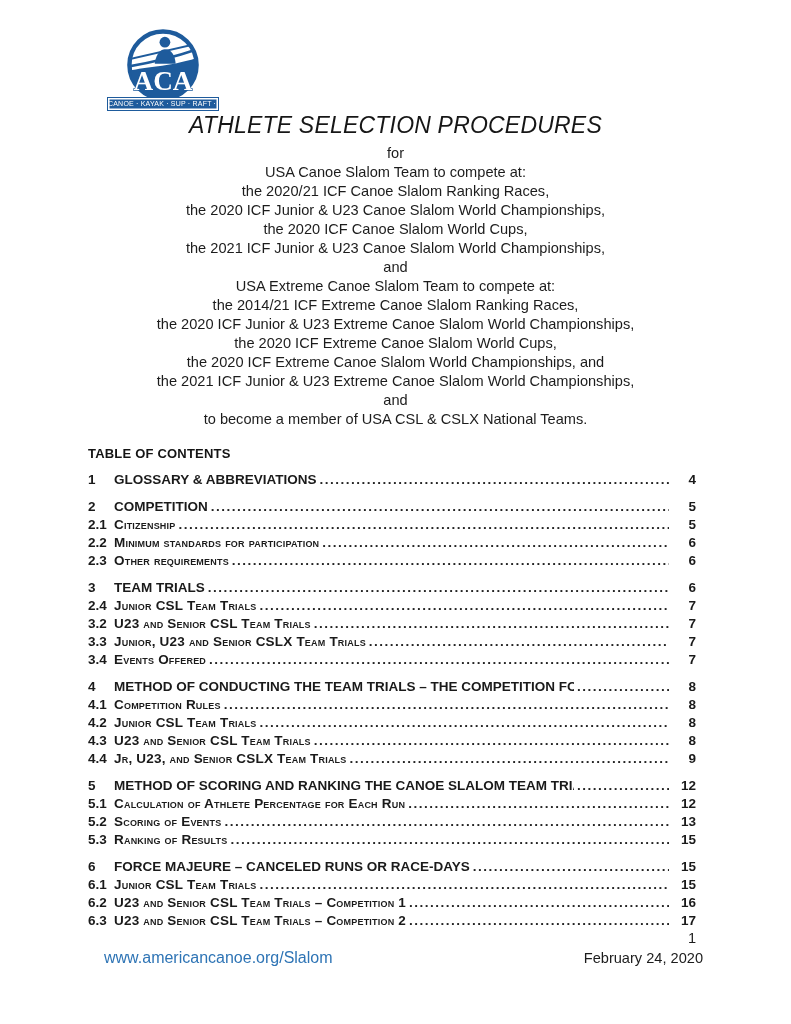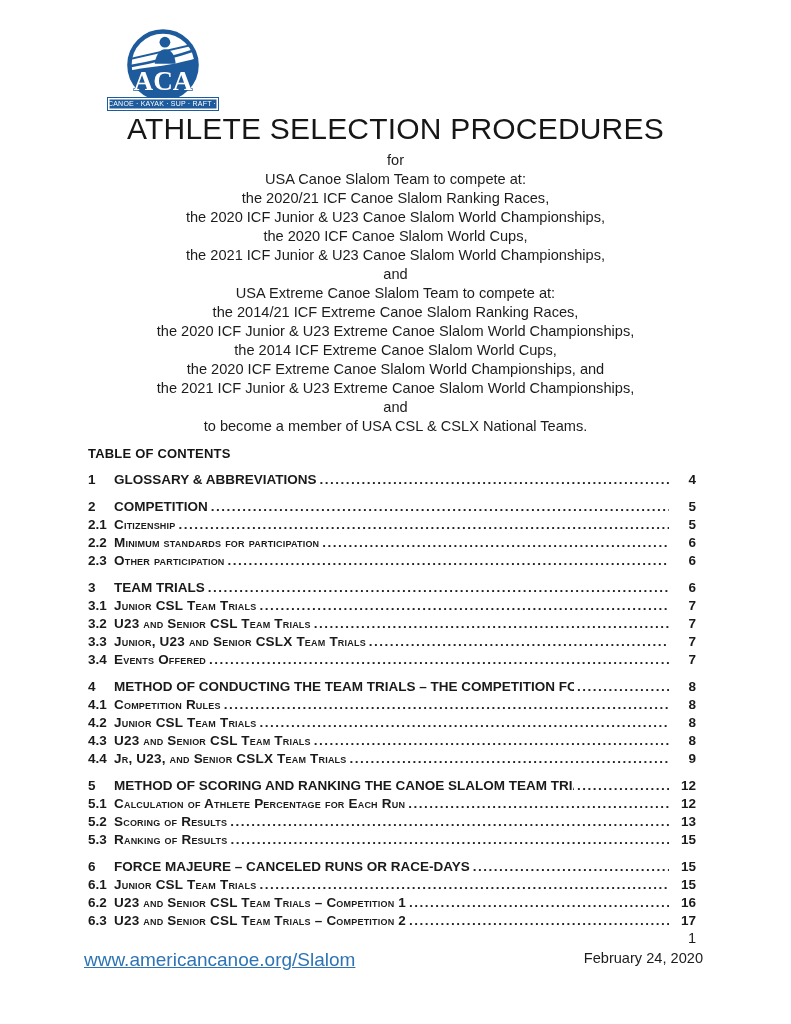--- a/index.html
+++ b/index.html
@@ -27,21 +27,21 @@
     color: #ffffff;
     font-size: 7px;
     line-height: 12px;
     letter-spacing: 0.2px;
     white-space: nowrap;
     overflow: hidden;
   }
 
   
   .title-block { position: absolute; top: 112px; left: 60px; right: 60px; text-align: center; }
-  .doc-title { font-size: 30px; font-weight: 400; letter-spacing: 0.2px; color: #161616; margin-bottom: 5px; }
+  .doc-title { font-size: 23px; font-weight: 400; letter-spacing: 0.2px; color: #161616; margin-bottom: 5px; font-style: italic; }
   .subtitle-line { font-size: 14.6px; line-height: 19px; color: #1c1c1c; }
 
   
   .toc { position: absolute; top: 446px; left: 88px; right: 95px; }
   .toc-heading { font-size: 13px; font-weight: bold; letter-spacing: 0.2px; margin-bottom: 10px; color: #141414; }
   .toc-group { margin-bottom: 9px; }
   .toc-row { display: flex; align-items: baseline; line-height: 18px; font-size: 13.5px; font-weight: bold; color: #1a1a1a; }
   .toc-row .num { flex: 0 0 26px; }
   .toc-row .label { flex: 0 0 auto; max-width: 460px; white-space: nowrap; overflow: hidden; }
   .toc-row.lvl2 .label { font-variant: small-caps; letter-spacing: 0.2px; }
@@ -49,22 +49,22 @@
   .toc-row .leader::after {
     content: "....................................................................................................................................................................";
     letter-spacing: 1.5px; font-weight: bold; color: #222;
   }
   .toc-row .pg { flex: 0 0 24px; text-align: right; }
 
   
   .footer-right { position: absolute; right: 88px; top: 929px; text-align: right; font-size: 14.6px; line-height: 19.5px; }
   .footer-page-number { padding-right: 7px; }
   .footer-link {
-    position: absolute; left: 84px; top: 949px;
-    font-size: 19px; color: #2e74b5; text-decoration: underline; cursor: pointer;
+    position: absolute; left: 104px; top: 949px;
+    font-size: 16px; color: #2e74b5; cursor: pointer;
   }
 </style>
 </head>
 <body>
 
 <div class="page">
 
   <div class="logo">
     <svg width="76" height="76" viewBox="0 0 120 120">
       <defs>
@@ -91,21 +91,21 @@
         <div class="subtitle-line">for</div>
         <div class="subtitle-line">USA Canoe Slalom Team to compete at:</div>
         <div class="subtitle-line">the 2020/21 ICF Canoe Slalom Ranking Races,</div>
         <div class="subtitle-line">the 2020 ICF Junior &amp; U23 Canoe Slalom World Championships,</div>
         <div class="subtitle-line">the 2020 ICF Canoe Slalom World Cups,</div>
         <div class="subtitle-line">the 2021 ICF Junior &amp; U23 Canoe Slalom World Championships,</div>
         <div class="subtitle-line">and</div>
         <div class="subtitle-line">USA Extreme Canoe Slalom Team to compete at:</div>
         <div class="subtitle-line">the 2014/21 ICF Extreme Canoe Slalom Ranking Races,</div>
         <div class="subtitle-line">the 2020 ICF Junior &amp; U23 Extreme Canoe Slalom World Championships,</div>
-        <div class="subtitle-line">the 2014 ICF Extreme Canoe Slalom World Cups,</div>
+        <div class="subtitle-line">the 2020 ICF Extreme Canoe Slalom World Cups,</div>
         <div class="subtitle-line">the 2020 ICF Extreme Canoe Slalom World Championships, and</div>
         <div class="subtitle-line">the 2021 ICF Junior &amp; U23 Extreme Canoe Slalom World Championships,</div>
         <div class="subtitle-line">and</div>
         <div class="subtitle-line">to become a member of USA CSL &amp; CSLX National Teams.</div>
       </div>
   </div>
 
   <div class="toc">
     <div class="toc-heading">TABLE OF CONTENTS</div>
     <div>
@@ -131,34 +131,34 @@
             <span class="pg">5</span>
           </div>
           <div class="toc-row lvl2">
             <span class="num">2.2</span>
             <span class="label">Minimum standards for participation</span>
             <span class="leader"></span>
             <span class="pg">6</span>
           </div>
           <div class="toc-row lvl2">
             <span class="num">2.3</span>
-            <span class="label">Other participation</span>
+            <span class="label">Other requirements</span>
             <span class="leader"></span>
             <span class="pg">6</span>
           </div>
         </div>
         <div class="toc-group">
           <div class="toc-row lvl1">
             <span class="num">3</span>
             <span class="label">TEAM TRIALS</span>
             <span class="leader"></span>
             <span class="pg">6</span>
           </div>
           <div class="toc-row lvl2">
-            <span class="num">3.1</span>
+            <span class="num">2.4</span>
             <span class="label">Junior CSL Team Trials</span>
             <span class="leader"></span>
             <span class="pg">7</span>
           </div>
           <div class="toc-row lvl2">
             <span class="num">3.2</span>
             <span class="label">U23 and Senior CSL Team Trials</span>
             <span class="leader"></span>
             <span class="pg">7</span>
           </div>
@@ -215,21 +215,21 @@
             <span class="pg">12</span>
           </div>
           <div class="toc-row lvl2">
             <span class="num">5.1</span>
             <span class="label">Calculation of Athlete Percentage for Each Run</span>
             <span class="leader"></span>
             <span class="pg">12</span>
           </div>
           <div class="toc-row lvl2">
             <span class="num">5.2</span>
-            <span class="label">Scoring of Results</span>
+            <span class="label">Scoring of Events</span>
             <span class="leader"></span>
             <span class="pg">13</span>
           </div>
           <div class="toc-row lvl2">
             <span class="num">5.3</span>
             <span class="label">Ranking of Results</span>
             <span class="leader"></span>
             <span class="pg">15</span>
           </div>
         </div>

